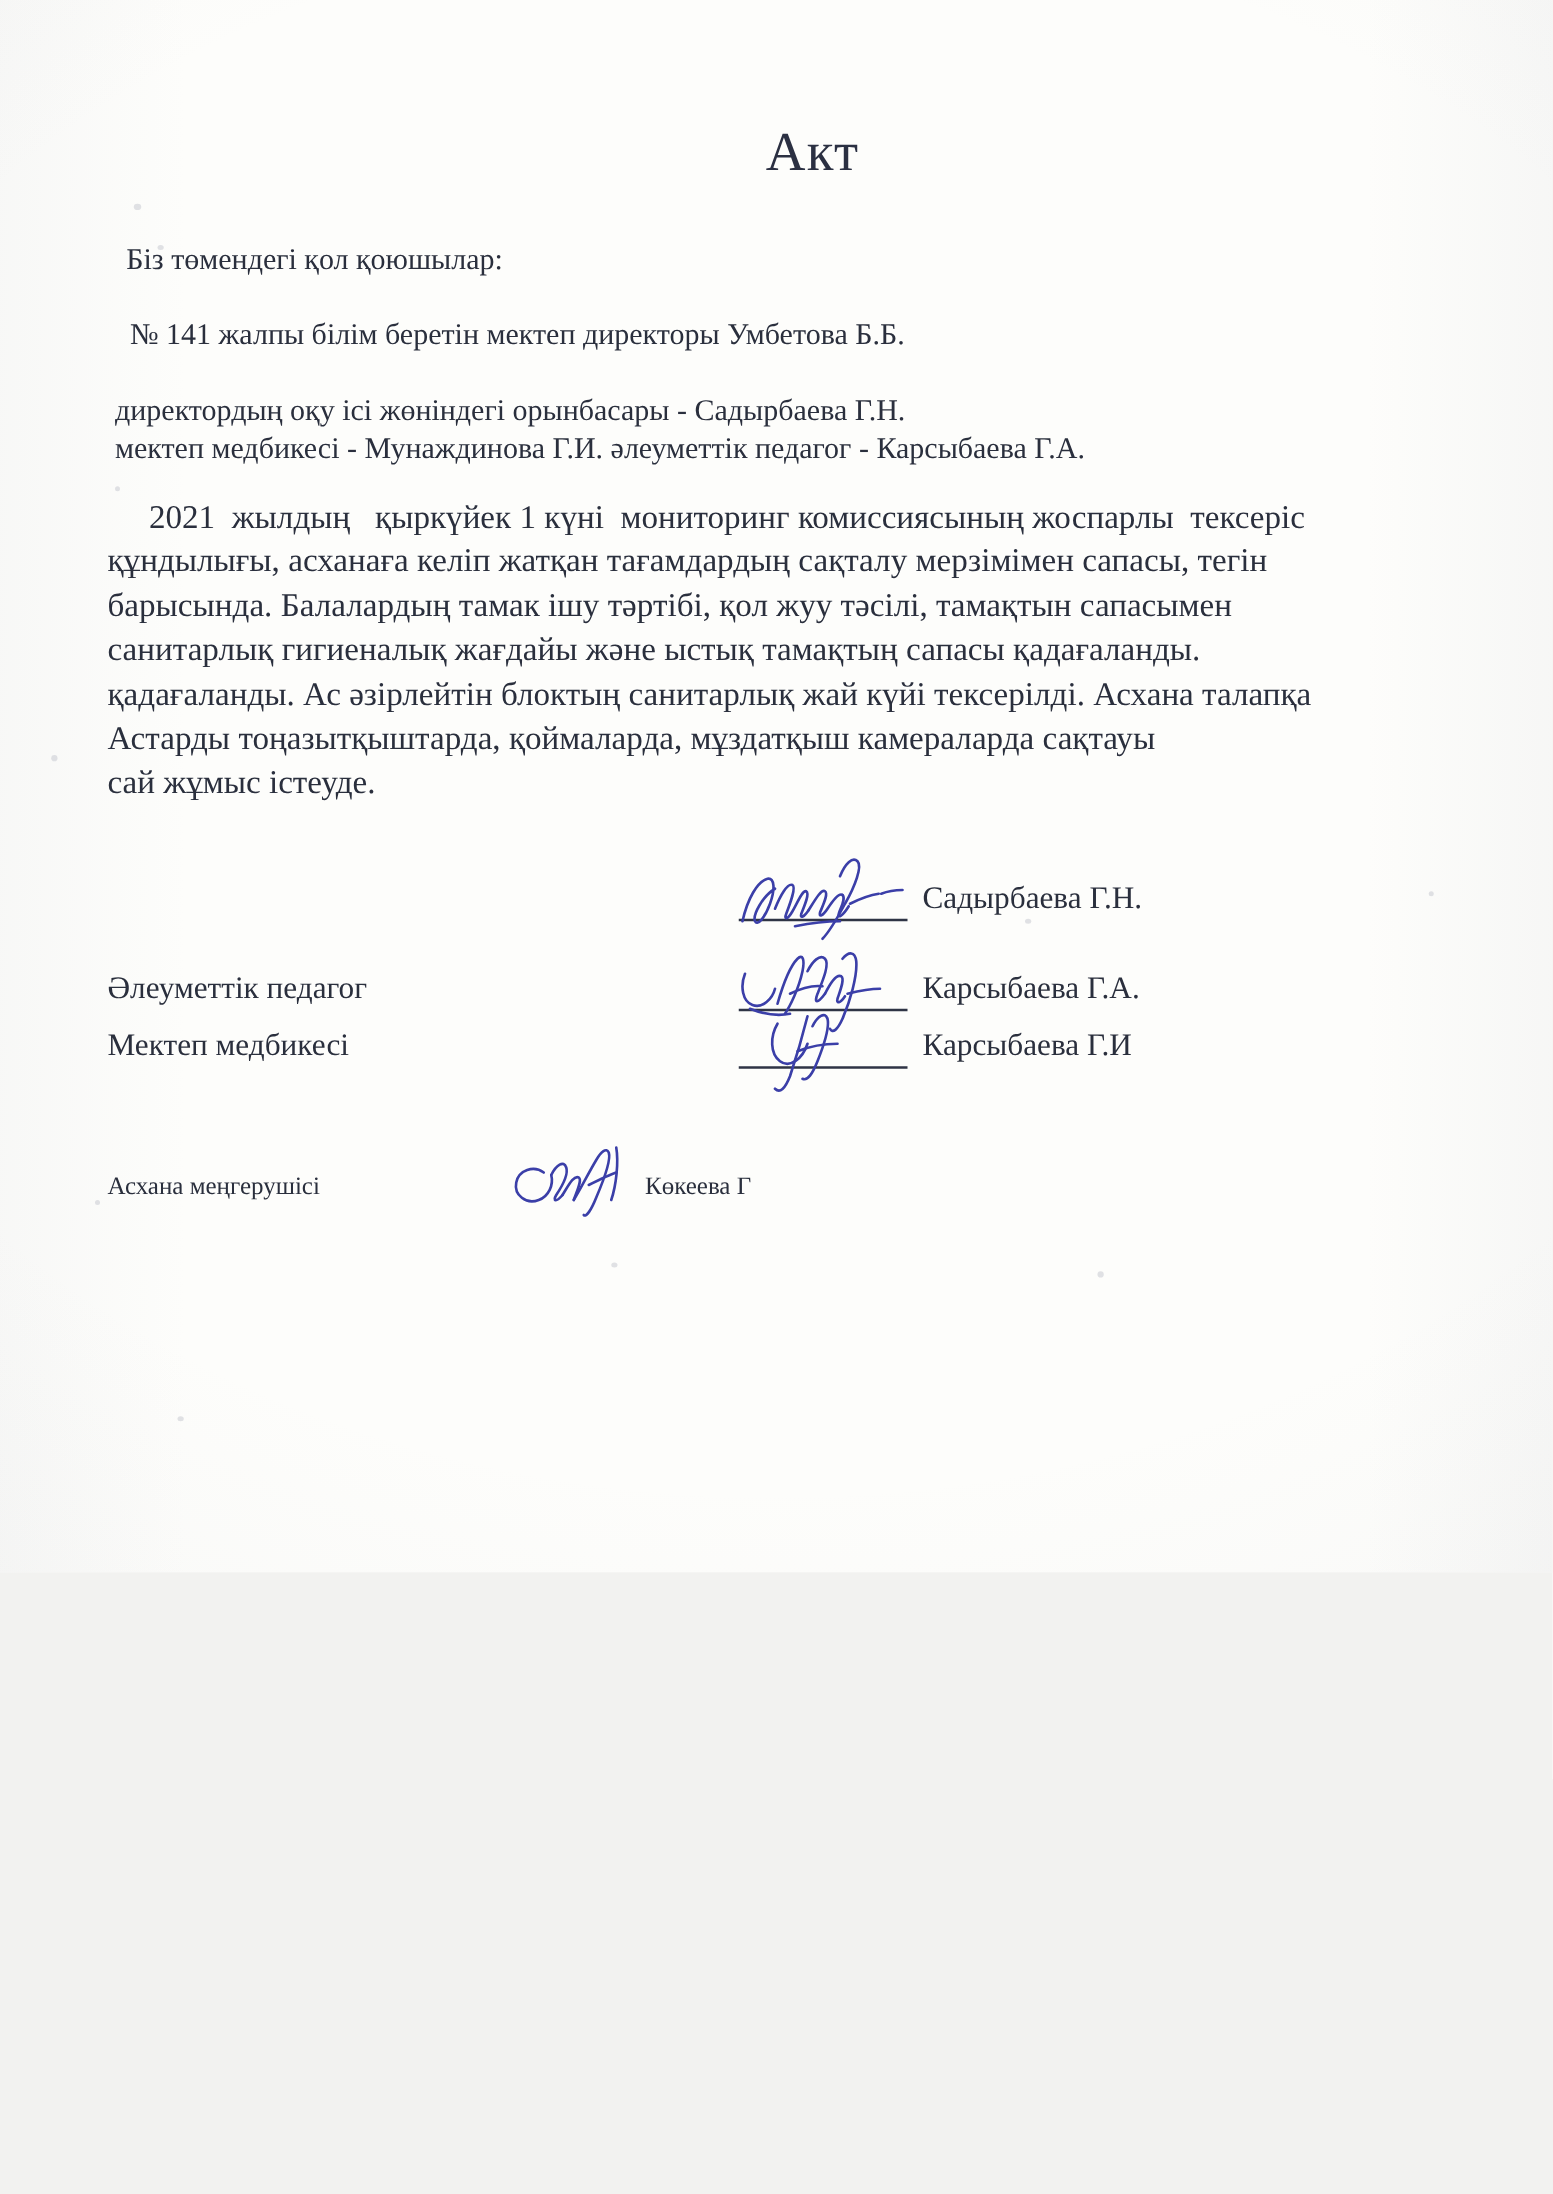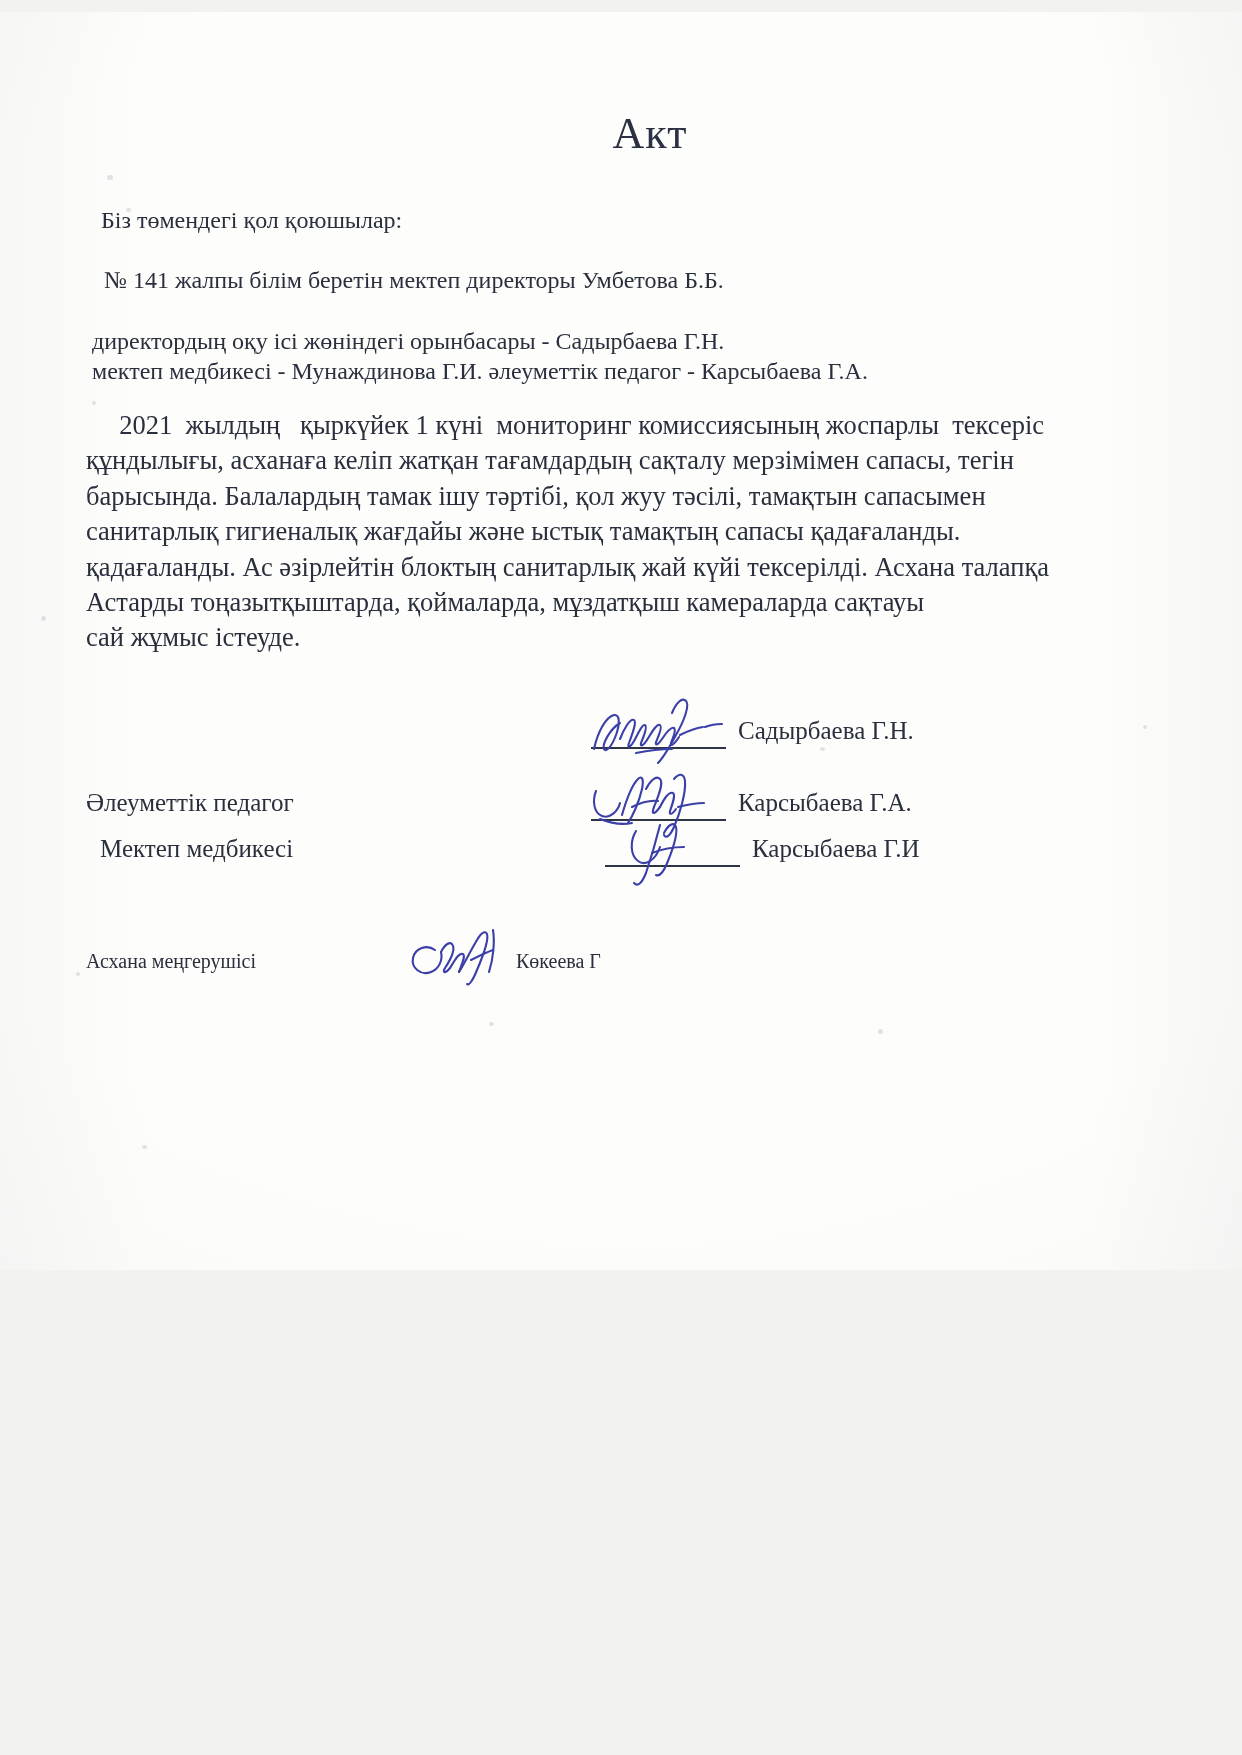--- a/index.html
+++ b/index.html
@@ -4,21 +4,21 @@
 <style>
   html, body {
     margin: 0;
     padding: 0;
     background: #f2f2f0;
   }
   .page {
     position: relative;
     width: 1242px;
     height: 1258px;
-    margin: 12px auto;
+    margin: 0 auto;
     background: #fdfdfb;
     overflow: hidden;
     font-family: "Liberation Serif", "DejaVu Serif", serif;
     color: #2a2f3d;
   }
   
   .scan-tint {
     position: absolute;
     inset: 0;
     background:
@@ -203,21 +203,21 @@
           <path d="M70 26 C74 18, 80 12, 84 16 C88 20, 82 34, 78 44 C75 52, 78 52, 84 44"></path>
           <path d="M84 44 C88 36, 93 28, 97 30 C100 32, 96 42, 94 48 C93 52, 96 52, 100 46"></path>
           <path d="M98 16 C103 10, 108 10, 109 18 C110 30, 104 50, 98 64 C94 73, 90 76, 88 72"></path>
           <path d="M102 44 C110 42, 120 40, 128 40"></path>
           <path d="M24 56 C34 60, 46 62, 56 60"></path>
         </g>
       </svg>
       <div class="sig-name">Карсыбаева Г.А.</div>
     </div>
 
-    <div class="sig-row row-c" style="position:absolute;left:14px;width:1070px;">
+    <div class="sig-row row-c" style="position:absolute;left:0;width:1070px;">
       <div class="sig-role">Мектеп медбикесі</div>
       <div class="sig-line"></div>
       <svg class="sig-ink" viewBox="0 0 175 78">
         <g fill="none" stroke="#3b3fa8" stroke-width="2.1" stroke-linecap="round" stroke-linejoin="round">
           <path d="M46 22 C40 32, 40 46, 48 52 C56 58, 66 50, 70 38"></path>
           <path d="M70 16 C66 32, 60 52, 56 64 C52 74, 48 78, 44 74"></path>
           <path d="M74 24 C78 16, 84 12, 86 18 C88 26, 82 42, 78 52 C74 62, 70 68, 66 66"></path>
           <path d="M62 44 C72 40, 84 38, 94 38"></path>
         </g>
       </svg>

